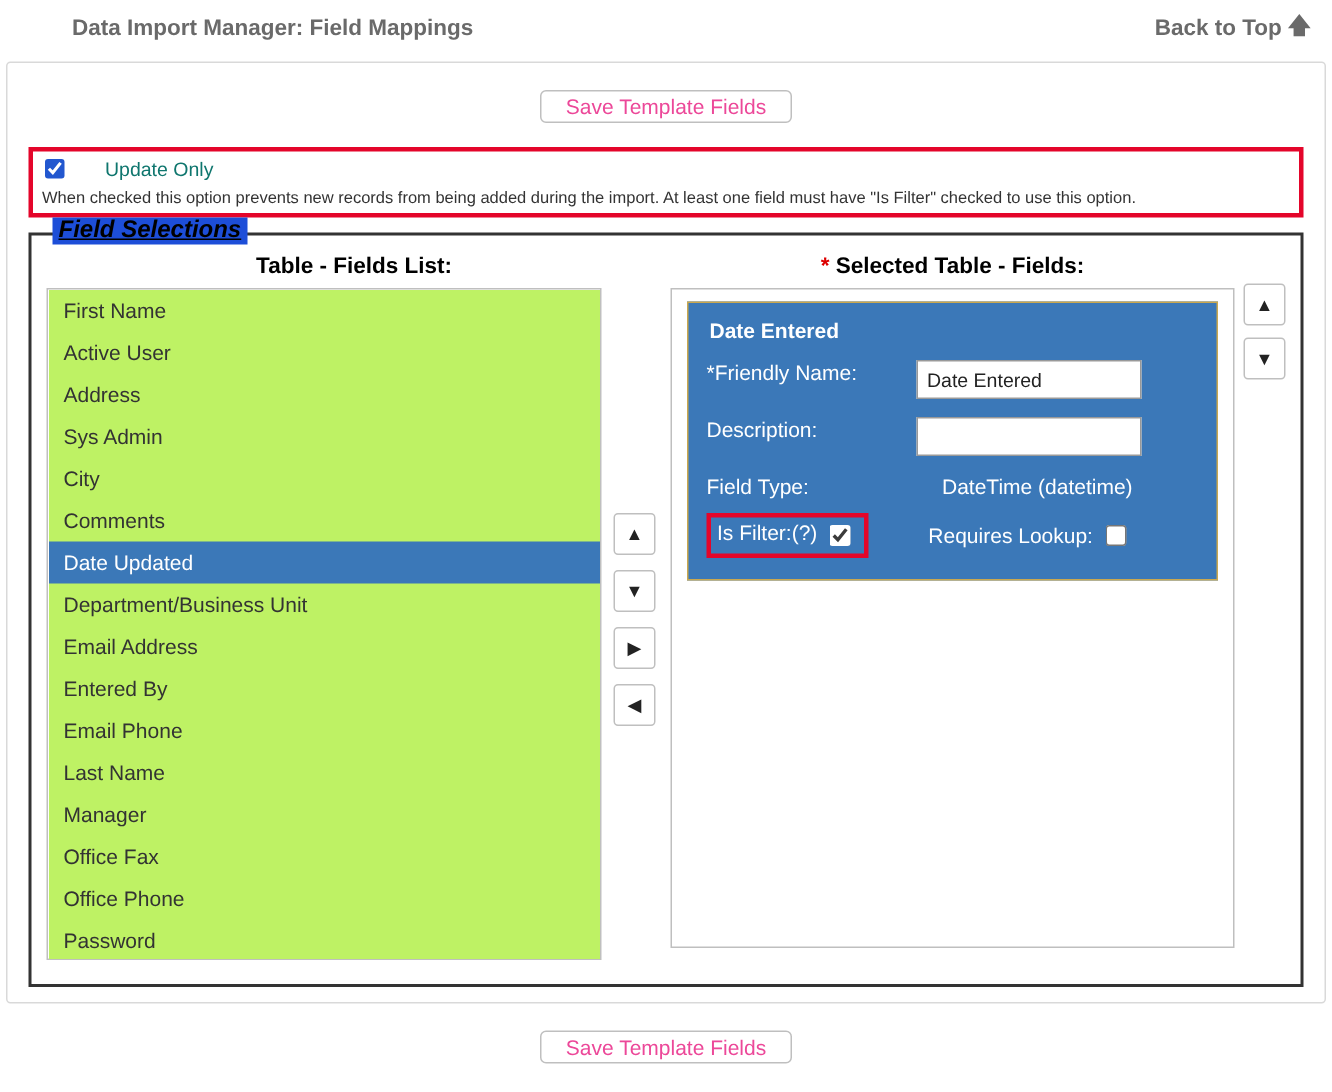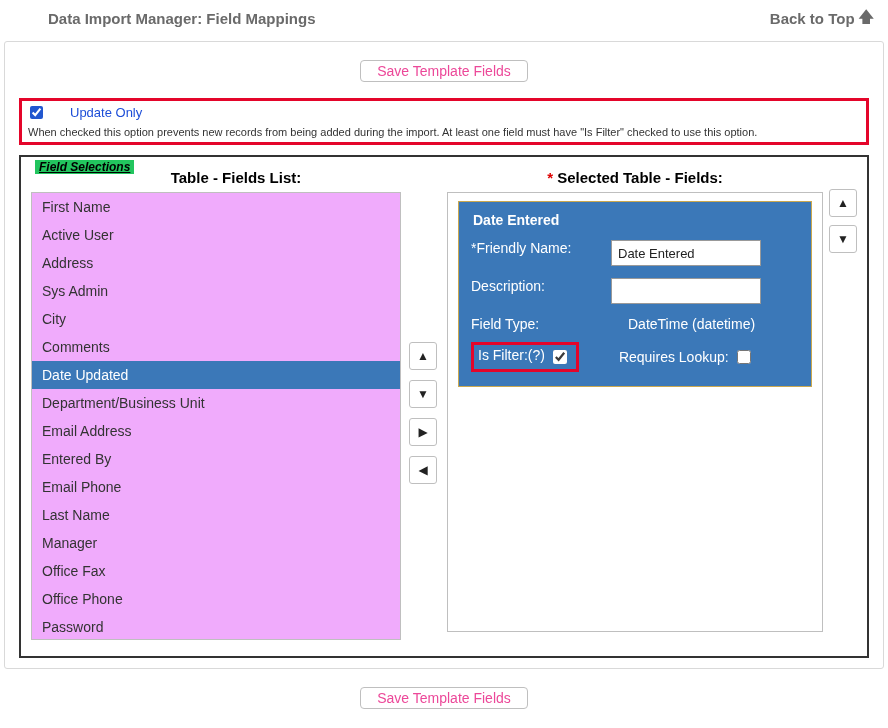--- a/index.html
+++ b/index.html
@@ -15,42 +15,42 @@
   .save-btn {
     display:inline-block; border:1px solid #bfbfbf; border-radius:4px; background:#fff;
     padding:2px 16px; font-size:14px; color:#ec4899; cursor:pointer;
   }
 
   
   .update-box {
     border:3px solid #e4052a; margin:0 14px 0 14px; padding:2px 4px 4px 4px;
   }
   .update-row { display:flex; align-items:center; gap:24px; }
-  .update-label { color:#1d4ed8; font-size:13px; }
+  .update-label { color:#0f766e; font-size:13px; }
   .update-desc { color:#333; font-size:11px; padding:4px 0 0 2px; }
   .chk { width:13px; height:13px; accent-color:#2257cf; }
 
   
   .fieldset {
     margin:10px 14px 0 14px; border:2px solid #333; padding:12px 10px 16px 10px; position:relative;
   }
   .legend {
-    position:absolute; top:-12px; left:14px; background:#22c55e; padding:0 4px;
-    font-weight:bold; font-style:italic; font-size:12px; text-decoration:underline; color:#000;margin-top:15px;
+    position:absolute; top:-12px; left:14px; background:#1d4ed8; padding:0 4px;
+    font-weight:bold; font-style:italic; font-size:16px; text-decoration:underline; color:#000;
   }
 
   .cols { display:flex; gap:6px; }
 
   .col-left { flex:1; }
   .col-head { text-align:center; font-weight:bold; font-size:15px; padding-bottom:6px; }
   .col-head .req { color:#d00; }
 
   .list-wrap { display:flex; align-items:flex-start; }
   .listbox {
-    width:370px; height:448px; overflow-y:scroll; border:1px solid #bfbfbf; background:#f0abfc;
+    width:370px; height:448px; overflow-y:scroll; border:1px solid #bfbfbf; background:#bef264;
   }
   .listbox .item {
     padding:6px 10px; font-size:14px; color:#333; cursor:pointer; white-space:nowrap;
   }
   .listbox .item.selected { background:#3b78b8; color:#fff; }
 
   .mid-buttons { display:flex; flex-direction:column; gap:10px; padding:150px 0 0 8px; }
   .arrow-btn {
     width:28px; height:28px; border:1px solid #bfbfbf; border-radius:3px; background:#fff;
     display:flex; align-items:center; justify-content:center; cursor:pointer; font-size:12px; color:#222;

